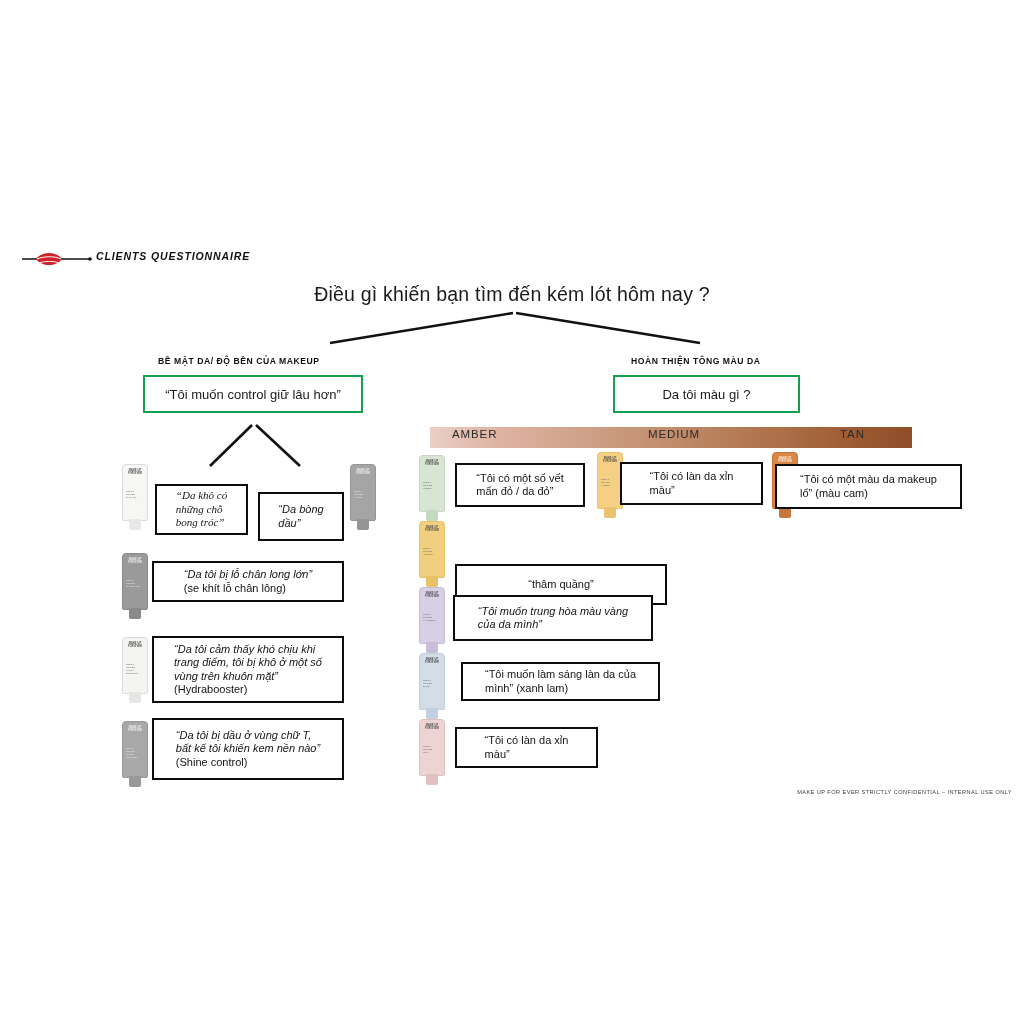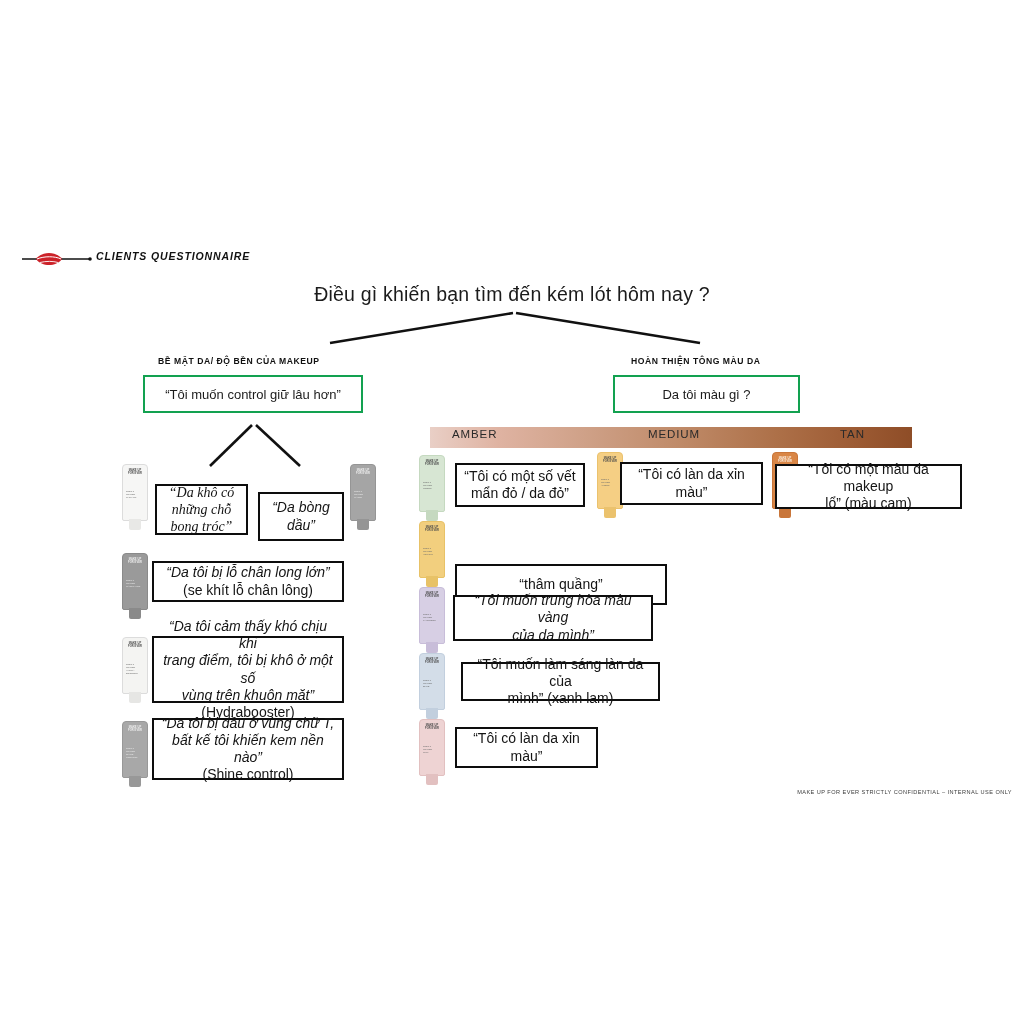--- a/index.html
+++ b/index.html
@@ -99,23 +99,22 @@
   #green-box-right { left: 613px; top: 375px; width: 187px; height: 38px; }
 
   
   .ans-box {
     position: absolute;
     border: 2.4px solid #0d0d0d;
     background: #ffffff;
     display: flex;
     align-items: center;
     justify-content: center;
-    text-align: center;
     box-sizing: border-box;
-    font-size: 14px;
+    font-size: 11px;
     line-height: 1.22;
     color: #141414;
     padding: 8px 5px;
   }
   .ital { font-style: italic; }
 
   
   #ans-dry      { left: 155px; top: 484px; width: 93px;  height: 51px; font-family: Liberation Serif, serif; }
   #ans-oily     { left: 258px; top: 492px; width: 86px;  height: 49px; }
   #ans-pores    { left: 152px; top: 561px; width: 192px; height: 41px; }

